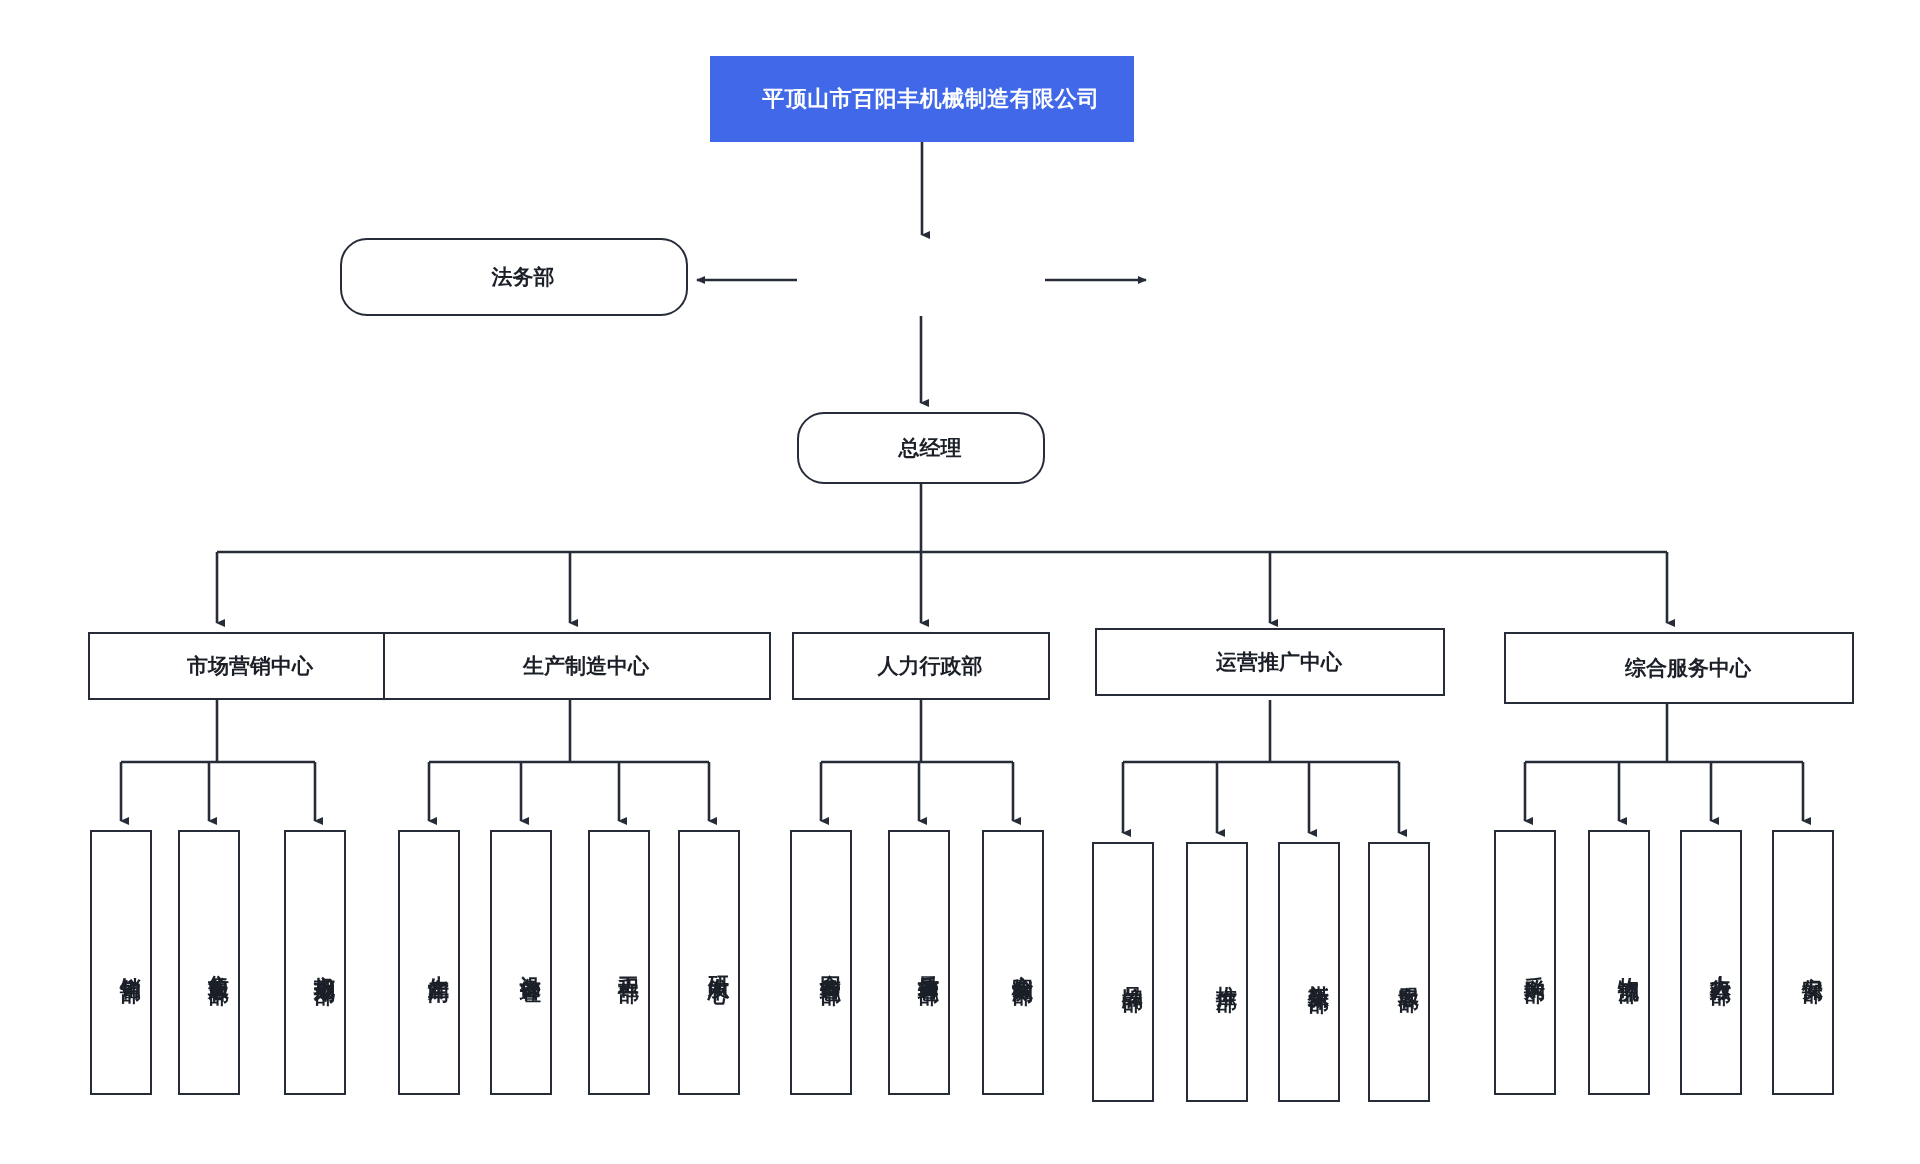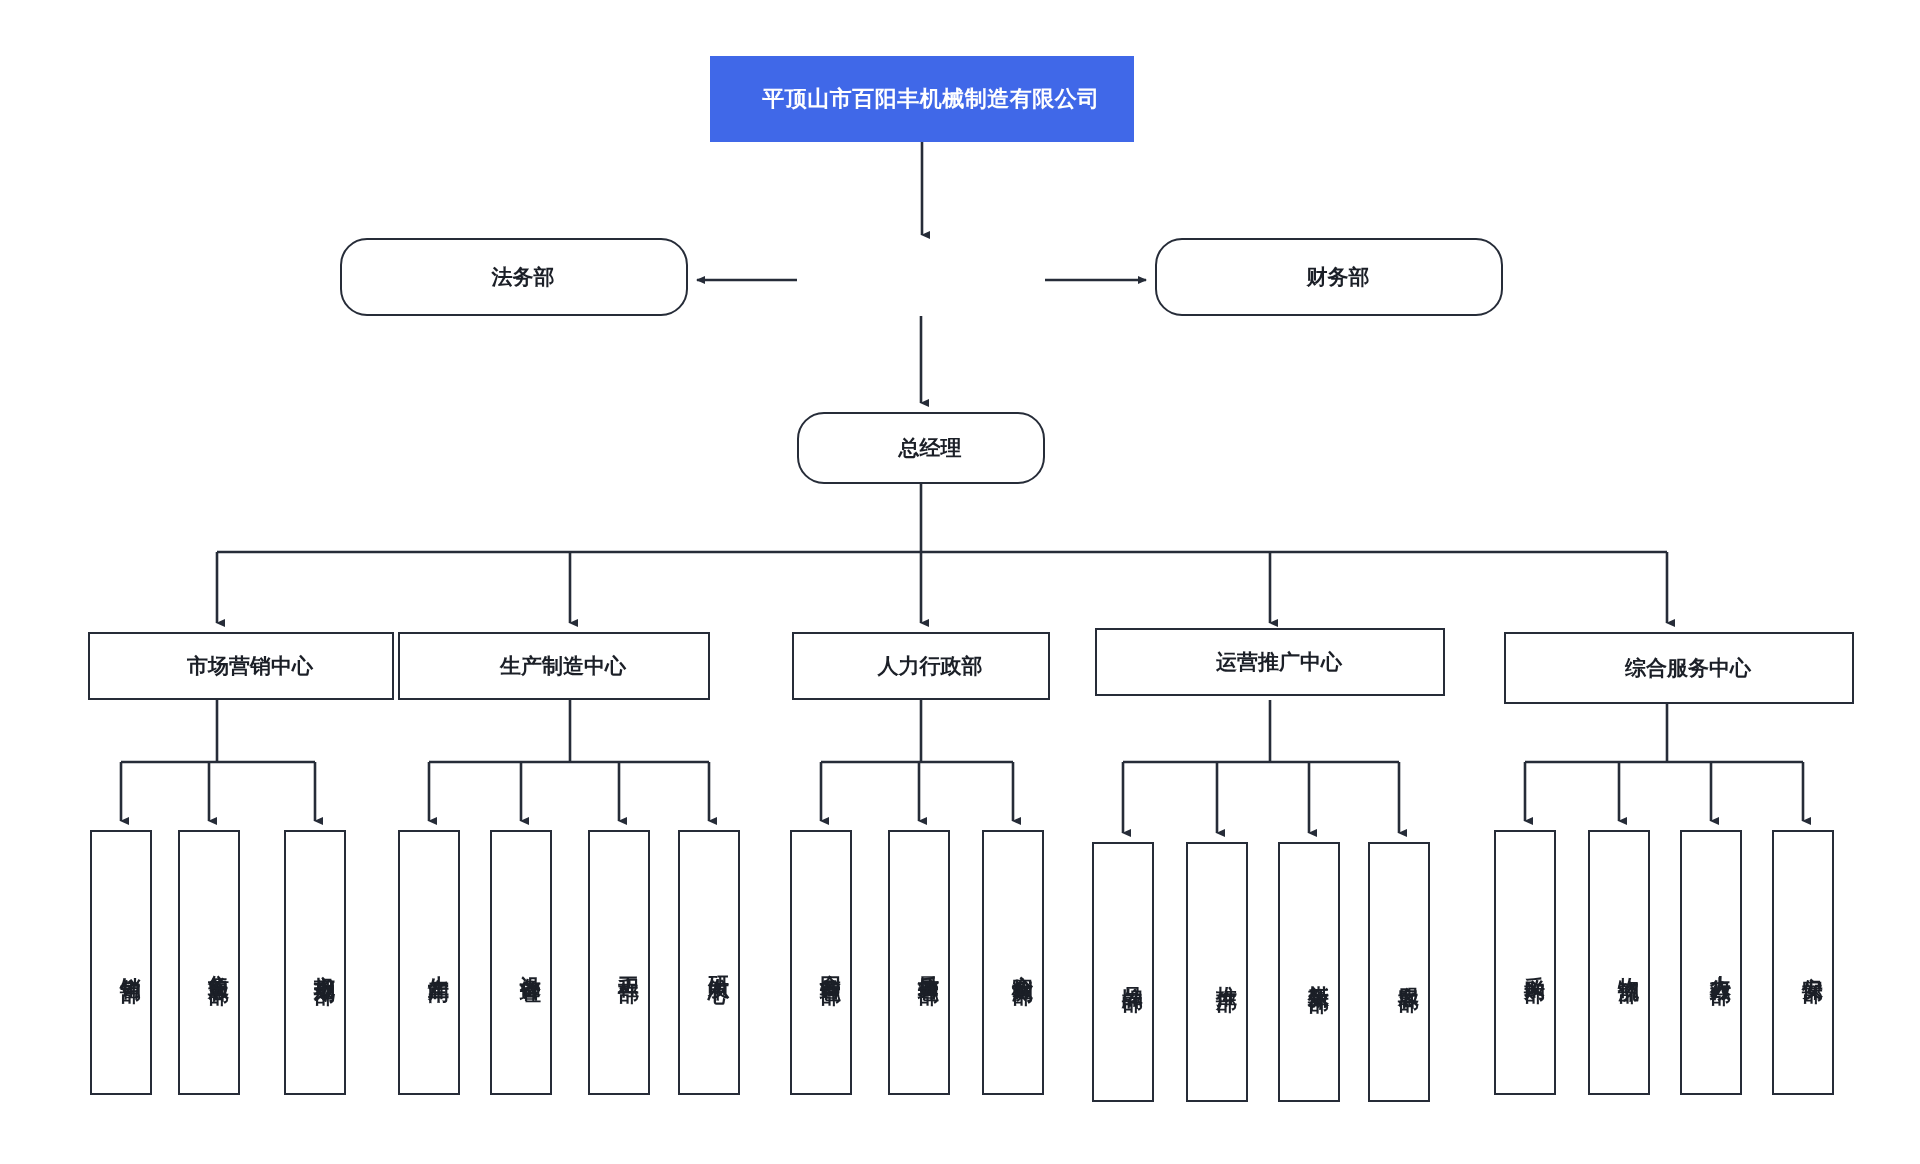--- a/index.html
+++ b/index.html
@@ -124,42 +124,39 @@
       </g>
   </svg>
 
   <div class="node root" id="node-root" style="left: 710px; top: 56px; width: 424px; height: 86px;">
     <span>平顶山市百阳丰机械制造有限公司</span>
   </div>
 
   <div class="node level2" id="node-legal" style="left: 340px; top: 238px; width: 348px; height: 78px;">
     <span>法务部</span>
   </div>
-  <div class="node level2" id="node-finance" style="left: 1155px; top: 238px; width: 348px; height: 78px;">
-    <span>财务部</span>
-  </div>
 
   <div class="node level3" id="node-gm" style="left: 797px; top: 412px; width: 248px; height: 72px;">
     <span>总经理</span>
   </div>
 
   <div id="centers-layer">
       <div class="node center" style="left: 88px; top: 632px; width: 306px; height: 68px;">
         <span>市场营销中心</span>
       </div>
       <div class="node leaf" style="left: 90px; top: 830px; width: 62px; height: 265px;">
         <span class="vtext">销售部</span>
       </div>
       <div class="node leaf" style="left: 178px; top: 830px; width: 62px; height: 265px;">
         <span class="vtext">售前客服部</span>
       </div>
       <div class="node leaf" style="left: 284px; top: 830px; width: 62px; height: 265px;">
         <span class="vtext">市场规划部</span>
       </div>
-      <div class="node center" style="left: 398px; top: 632px; width: 312px; height: 68px;">
+      <div class="node center" style="left: 383px; top: 632px; width: 388px; height: 68px;">
         <span>生产制造中心</span>
       </div>
       <div class="node leaf" style="left: 398px; top: 830px; width: 62px; height: 265px;">
         <span class="vtext">生产车间</span>
       </div>
       <div class="node leaf" style="left: 490px; top: 830px; width: 62px; height: 265px;">
         <span class="vtext">设备管理</span>
       </div>
       <div class="node leaf" style="left: 588px; top: 830px; width: 62px; height: 265px;">
         <span class="vtext">工程部</span>

